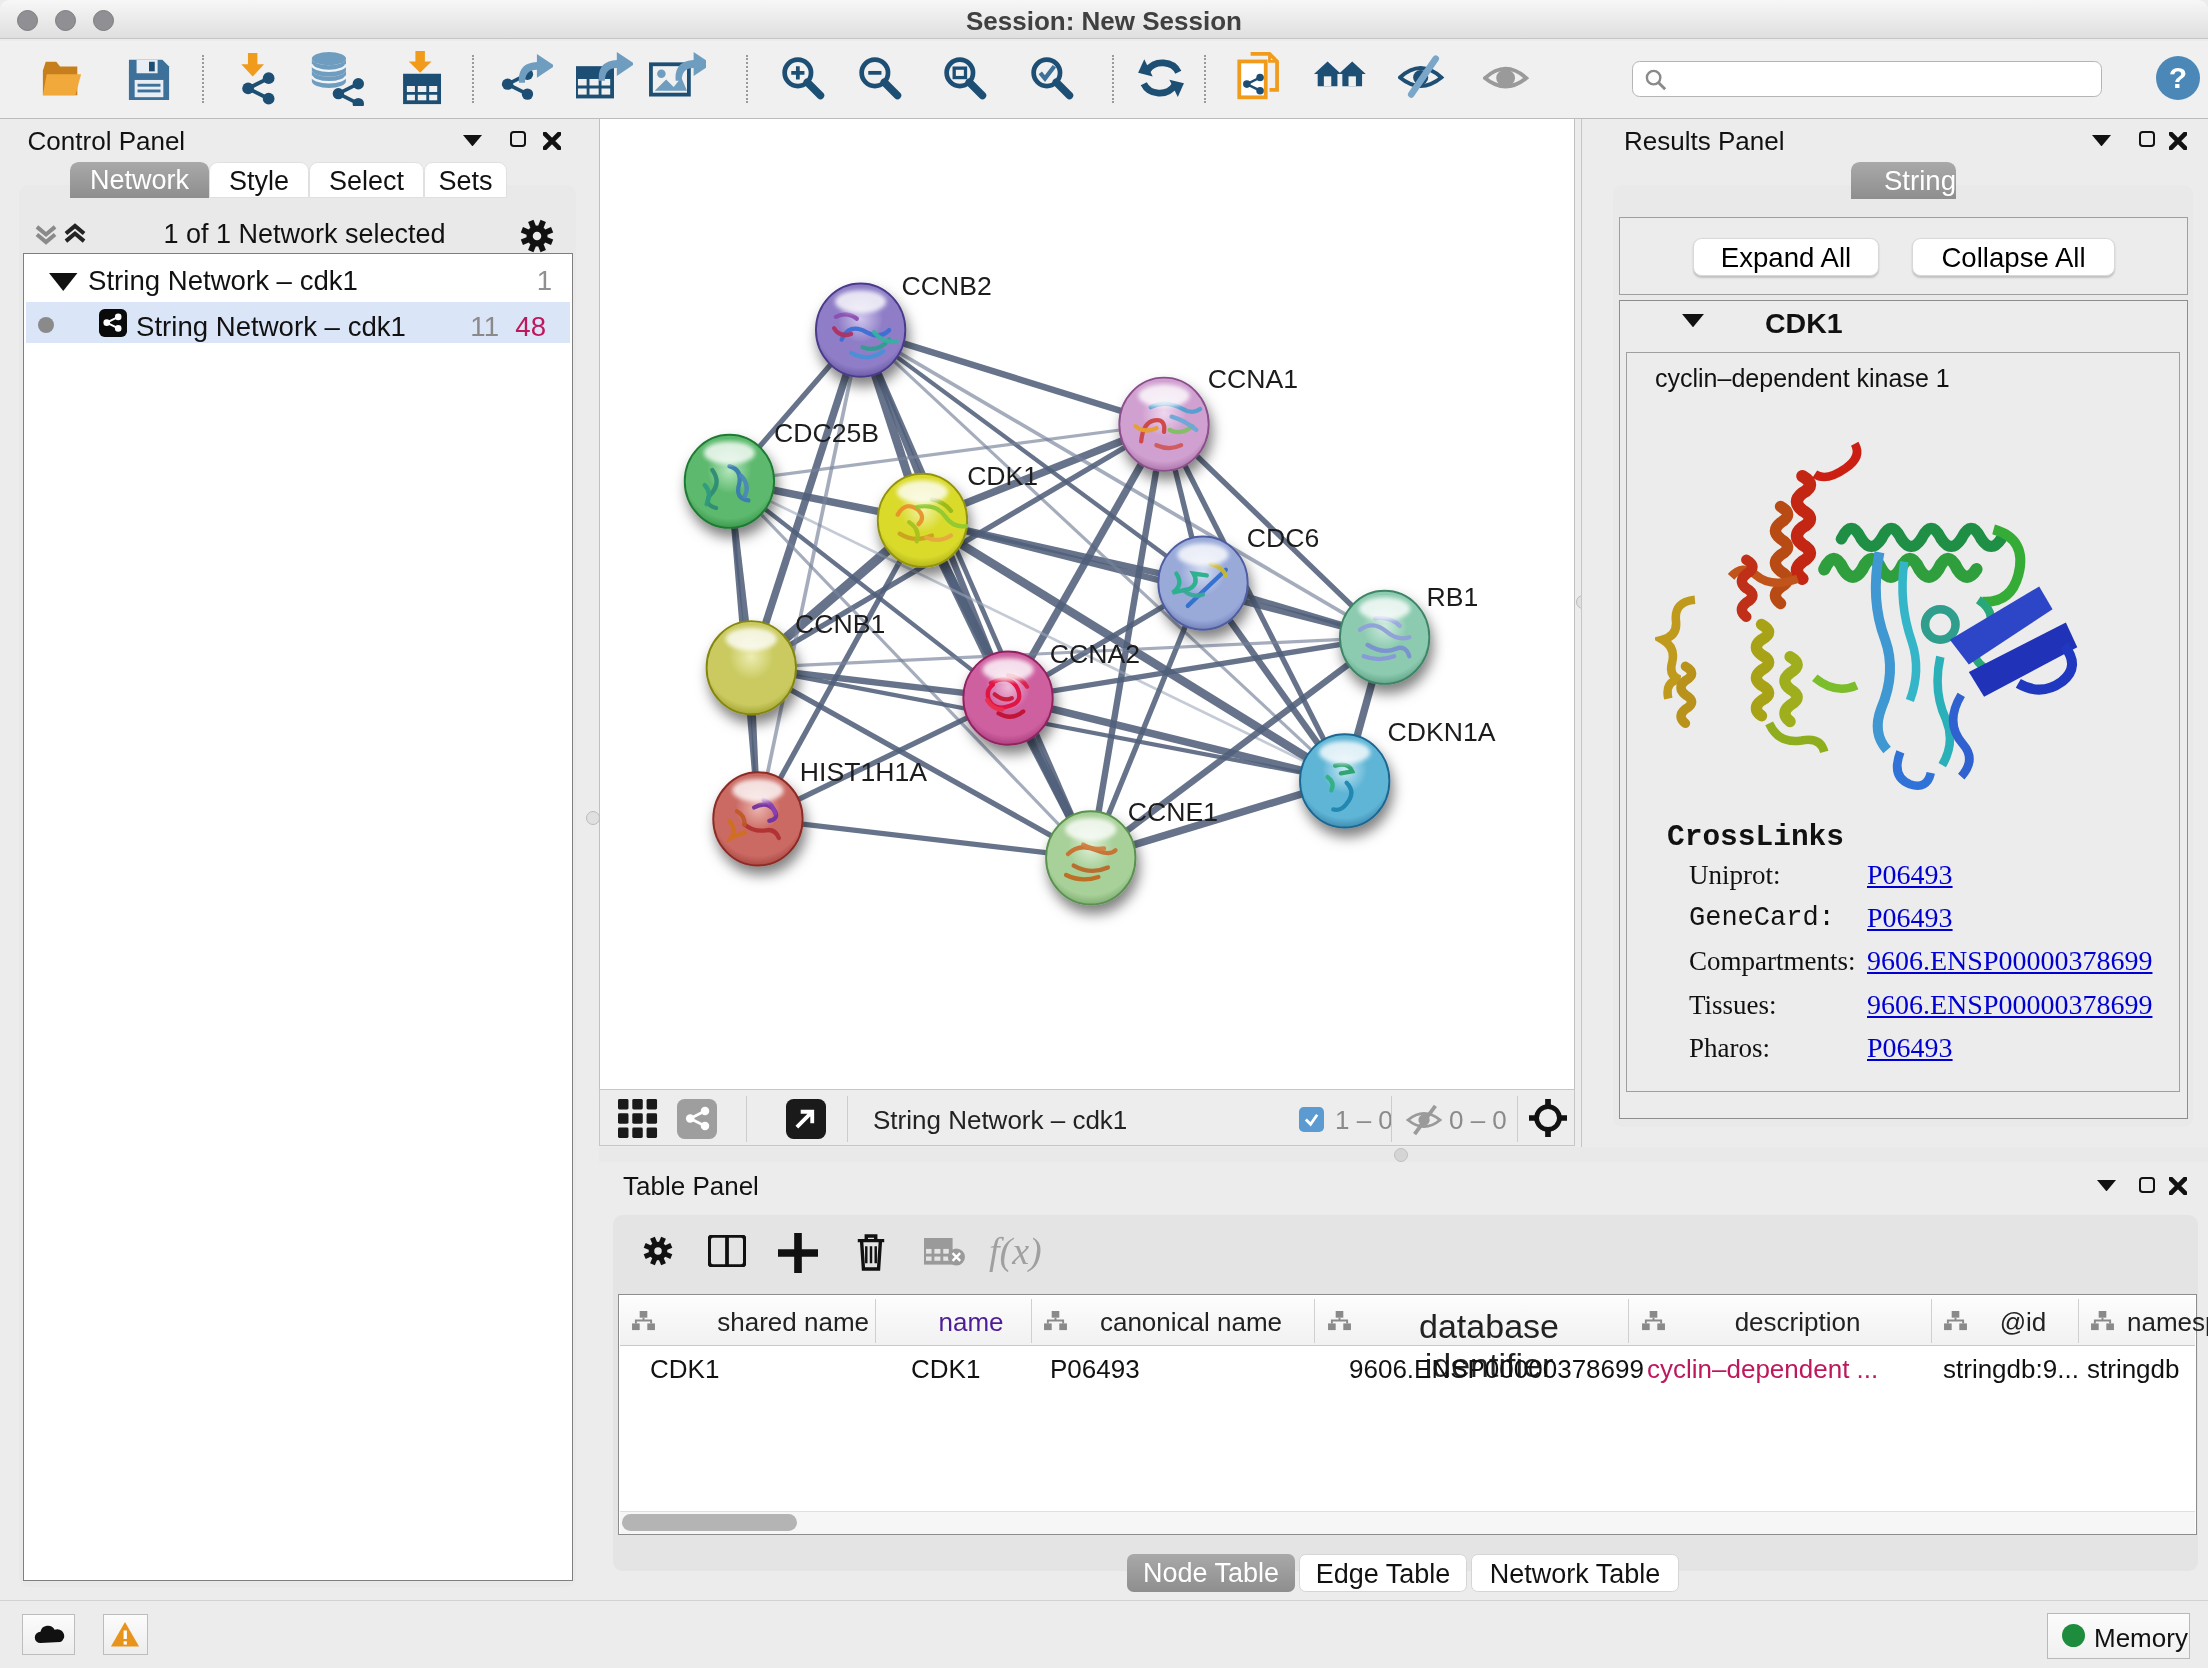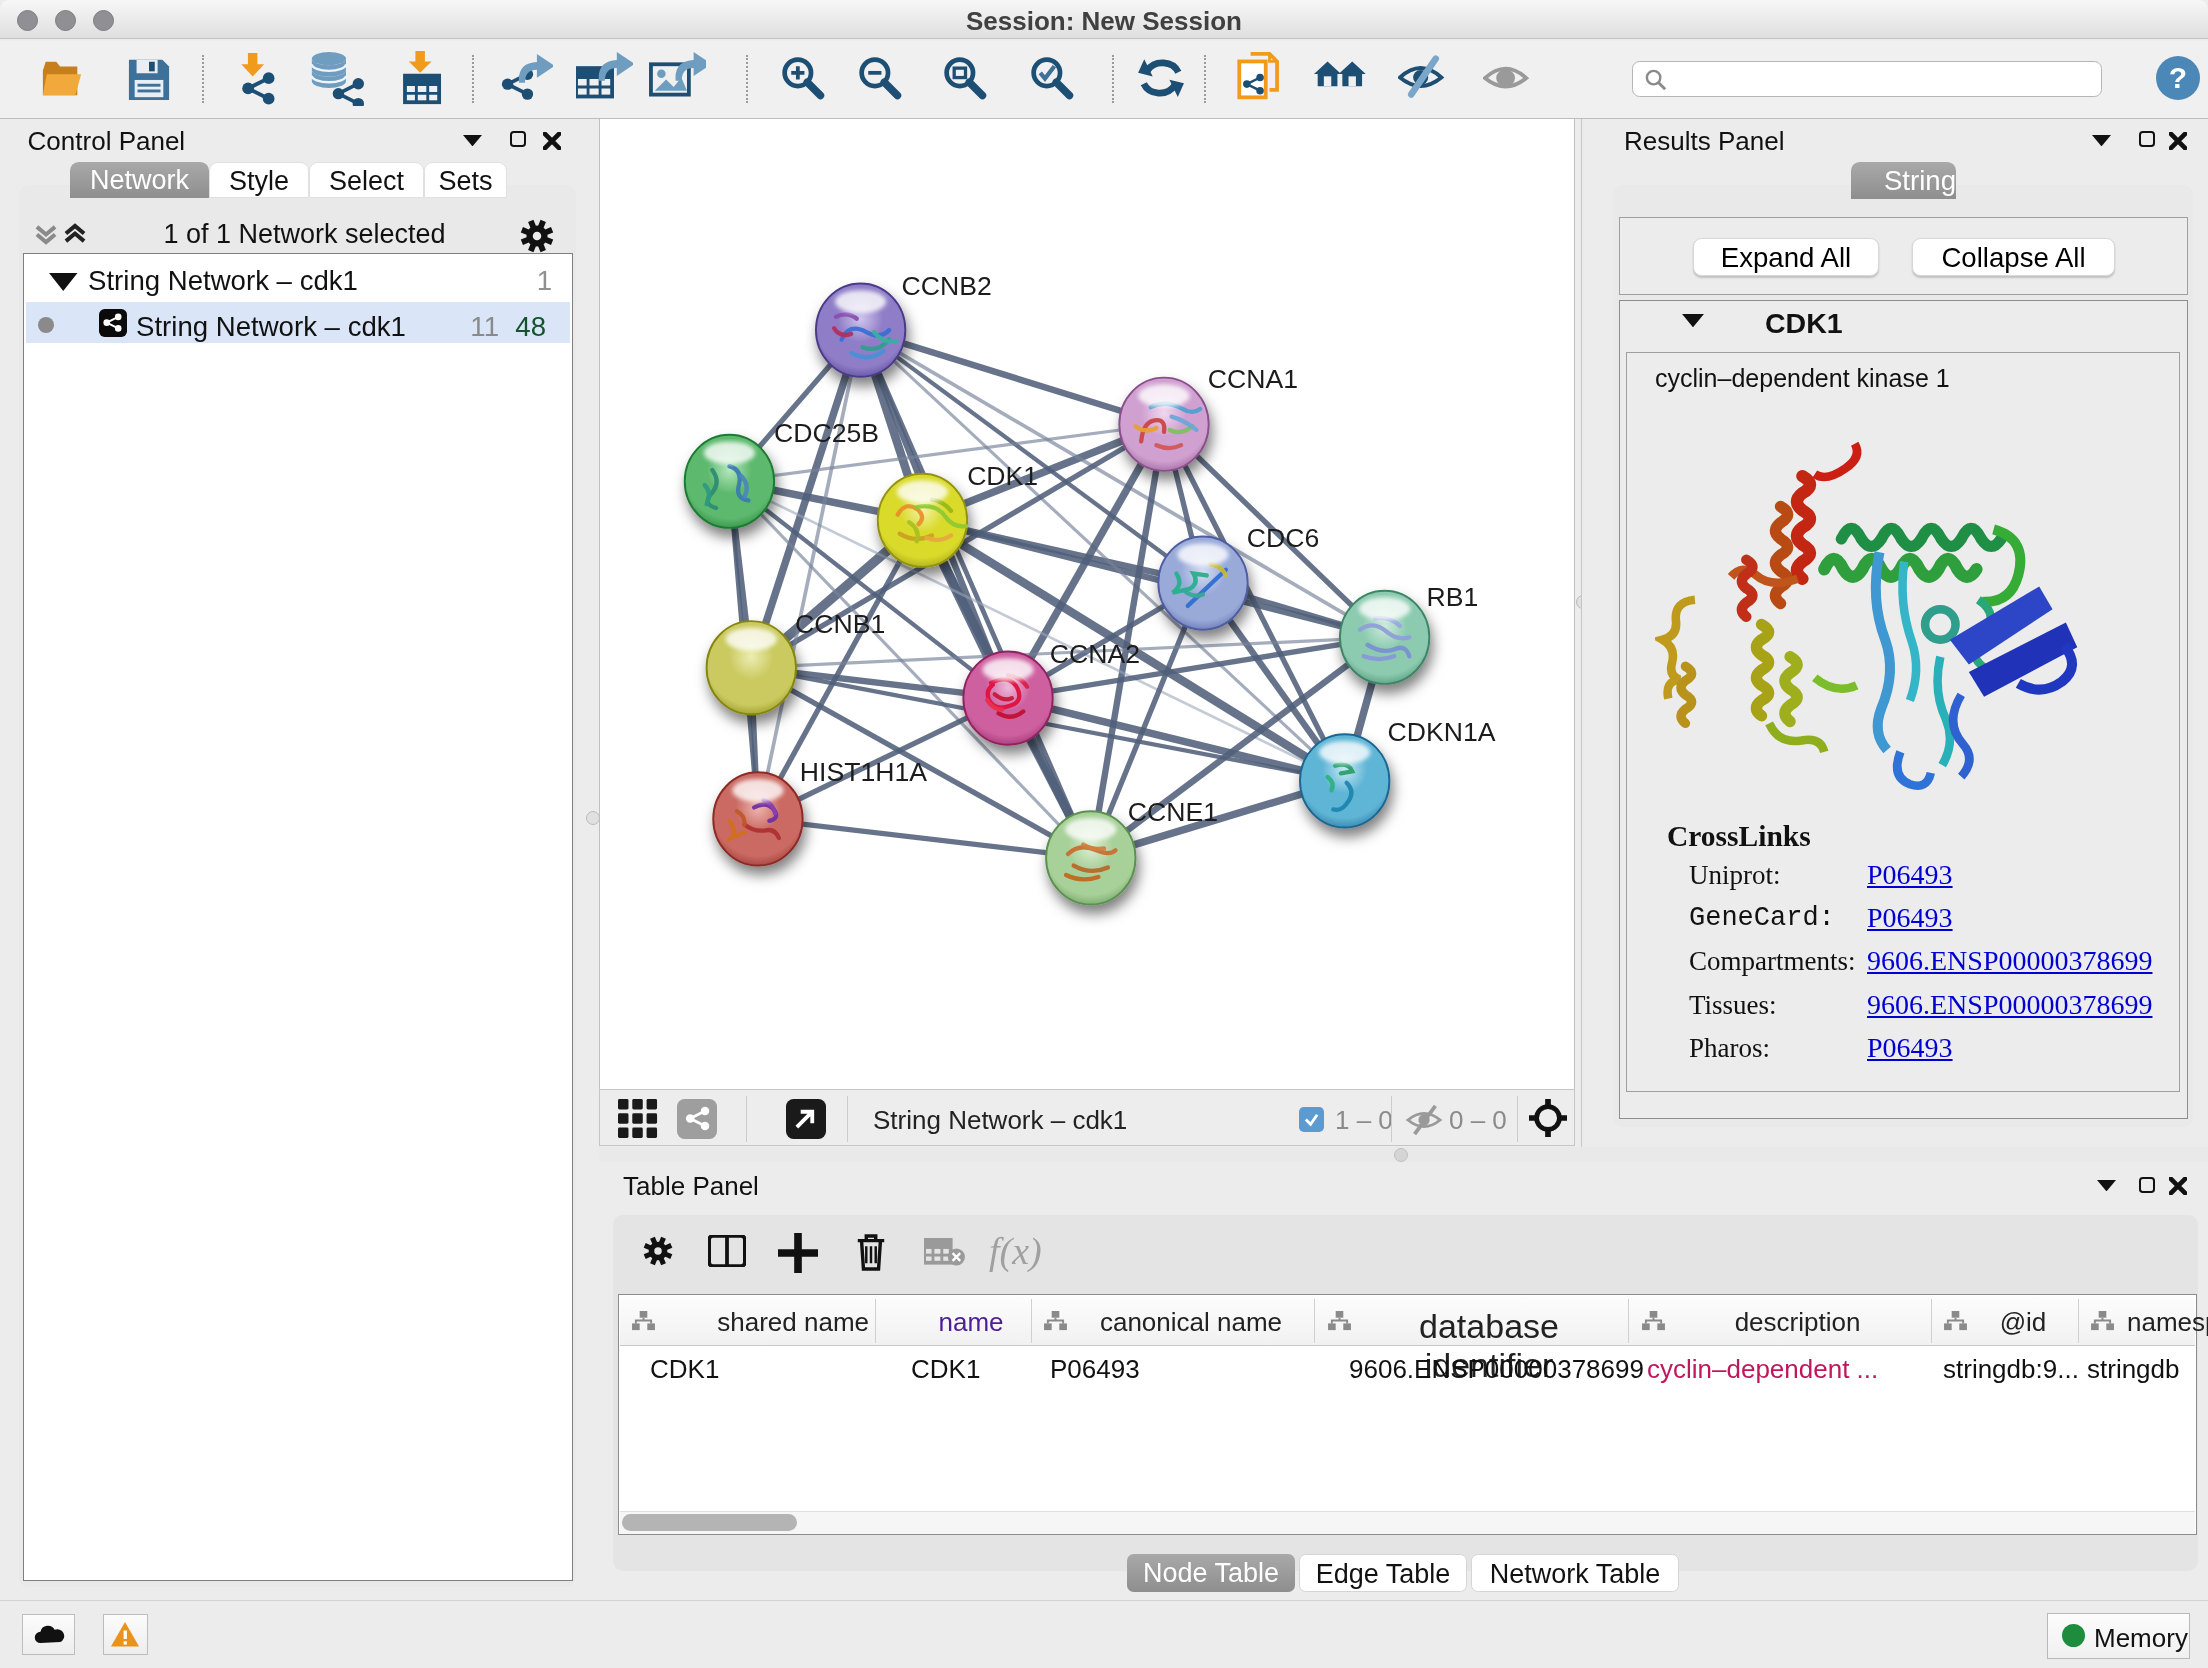--- a/index.html
+++ b/index.html
@@ -207,21 +207,21 @@
     <svg style="position:absolute;left:102px;top:313px;z-index:6" width="21" height="21" viewBox="0 0 22 22">
       <g transform="translate(1.5,1.5) scale(0.86)" fill="#fff">
         <circle cx="4" cy="10" r="4"></circle>
         <circle cx="18" cy="3" r="4"></circle>
         <circle cx="18" cy="17" r="4"></circle>
         <path d="M4,10 L18,3 M4,10 L18,17" stroke="#fff" stroke-width="2.6" fill="none"></path>
       </g>
     </svg>
     <div class="abs" style="left:136px;top:311px;font-size:27.6px;color:#111;z-index:3">String Network – cdk1</div>
     <div class="abs" style="left:451px;top:311px;width:48px;text-align:right;font-size:27.6px;color:#8a8a8a;z-index:3">11</div>
-    <div class="abs" style="left:498px;top:311px;width:48px;text-align:right;font-size:27.6px;color:#14532d;z-index:3">48</div>
+    <div class="abs" style="left:498px;top:311px;width:48px;text-align:right;font-size:27.6px;color:#be185d;z-index:3">48</div>
     <div class="abs" style="left:599px;top:119px;width:976px;height:970px;background:#fff;border-left:1.9px solid #c0c0c0;border-right:1.9px solid #c0c0c0"></div>
     <svg width="975" height="970" viewBox="0 0 1025 1020" style="position:absolute;left:599px;top:119px">
       <defs>
         <radialGradient id="gCCNB2" cx="50%" cy="38%" r="72%">
           <stop offset="0%" stop-color="#cfc5ec"></stop>
           <stop offset="35%" stop-color="#8f7ec7"></stop>
           <stop offset="72%" stop-color="#8f7ec7"></stop>
           <stop offset="100%" stop-color="#4a3a8a"></stop>
         </radialGradient>
         <radialGradient id="gCCNA1" cx="50%" cy="38%" r="72%">
@@ -535,21 +535,21 @@
       <circle cx="300" cy="196" r="16" fill="none" stroke="#2f9e8c" stroke-width="9"></circle>
       <path d="M236,120 q-10,50 6,92 q12,34 -4,72 q-10,26 6,44" fill="none" stroke="#3f98d2" stroke-width="10.5"></path>
       <path d="M262,130 q-6,44 8,84 q10,30 -2,62" fill="none" stroke="#35b6c8" stroke-width="9"></path>
       <path d="M300,230 q-8,36 6,66 q10,24 -4,48" fill="none" stroke="#2ab0b8" stroke-width="9"></path>
       <path d="M310,212 L404,156 L418,180 L330,238 Z" fill="#2d46c8"></path>
       <path d="M330,246 L432,194 L444,220 L346,272 Z" fill="#1f32b8"></path>
       <path d="M430,218 q18,22 -2,38 q-22,16 -46,2" fill="none" stroke="#2038c0" stroke-width="10.5"></path>
       <path d="M322,270 q-18,30 2,52 q14,16 -2,34" fill="none" stroke="#2f62d0" stroke-width="9"></path>
       <path d="M258,330 q-10,26 10,34 q18,6 22,-12" fill="none" stroke="#2f72d8" stroke-width="9"></path>
     </svg>
-    <div class="abs" style="left:1667px;top:820px;font-family:Liberation Serif, serif;font-size:29.5px;font-weight:bold;color:#111;z-index:3">CrossLinks</div>
+    <div class="abs" style="left:1667px;top:820px;font-family:Liberation Mono, monospace;font-size:29.5px;font-weight:bold;color:#111;z-index:3">CrossLinks</div>
     <div class="abs" style="left:1689px;top:860px;font-family:'Liberation Serif',serif;font-size:27px;color:#111;z-index:3">Uniprot:</div>
     <div class="abs" style="left:1867px;top:859px;font-family:'Liberation Serif',serif;font-size:28px;color:#0000d5;text-decoration:underline;z-index:3">P06493</div>
     <div class="abs" style="left:1689px;top:903px;font-family:Liberation Mono, monospace;font-size:27px;color:#111;z-index:3">GeneCard:</div>
     <div class="abs" style="left:1867px;top:902px;font-family:'Liberation Serif',serif;font-size:28px;color:#0000d5;text-decoration:underline;z-index:3">P06493</div>
     <div class="abs" style="left:1689px;top:946px;font-family:'Liberation Serif',serif;font-size:27px;color:#111;z-index:3">Compartments:</div>
     <div class="abs" style="left:1867px;top:945px;font-family:'Liberation Serif',serif;font-size:28px;color:#0000d5;text-decoration:underline;z-index:3">9606.ENSP00000378699</div>
     <div class="abs" style="left:1689px;top:990px;font-family:'Liberation Serif',serif;font-size:27px;color:#111;z-index:3">Tissues:</div>
     <div class="abs" style="left:1867px;top:989px;font-family:'Liberation Serif',serif;font-size:28px;color:#0000d5;text-decoration:underline;z-index:3">9606.ENSP00000378699</div>
     <div class="abs" style="left:1689px;top:1033px;font-family:'Liberation Serif',serif;font-size:27px;color:#111;z-index:3">Pharos:</div>
     <div class="abs" style="left:1867px;top:1032px;font-family:'Liberation Serif',serif;font-size:28px;color:#0000d5;text-decoration:underline;z-index:3">P06493</div>

